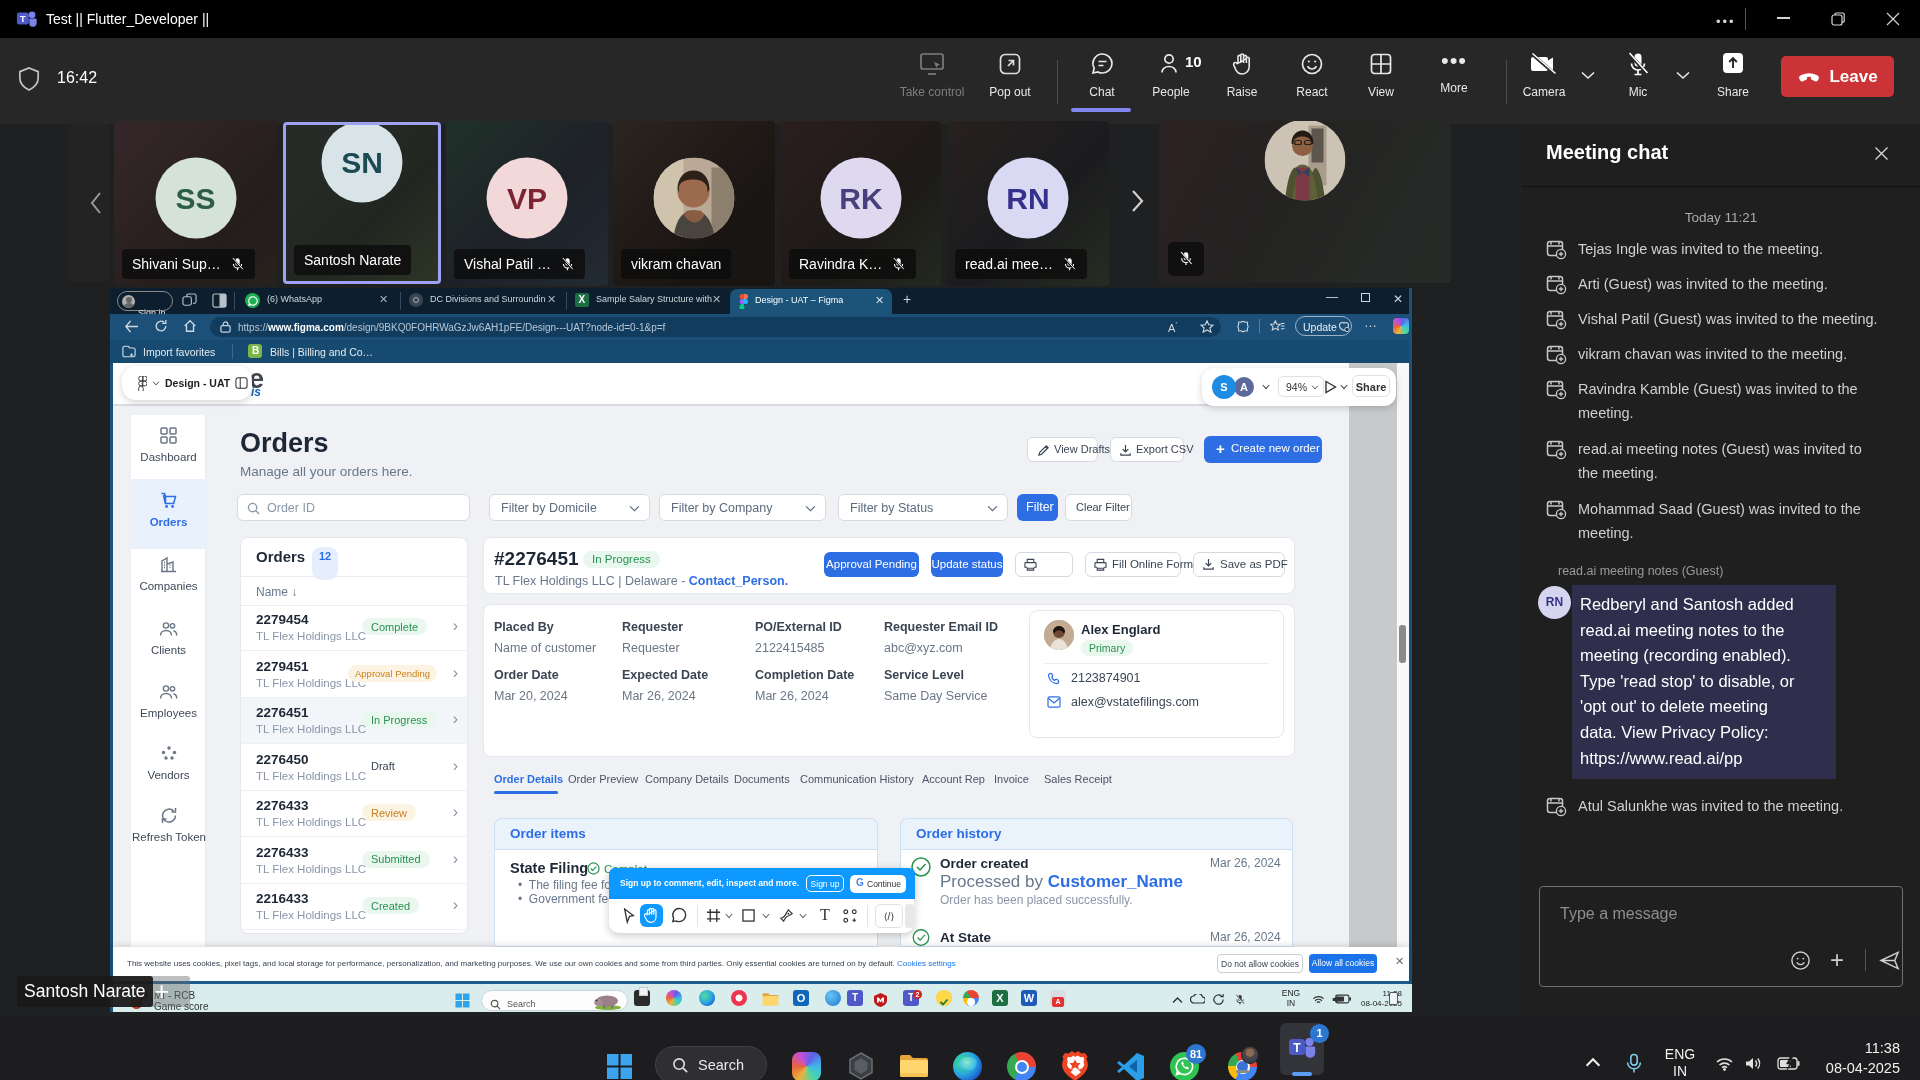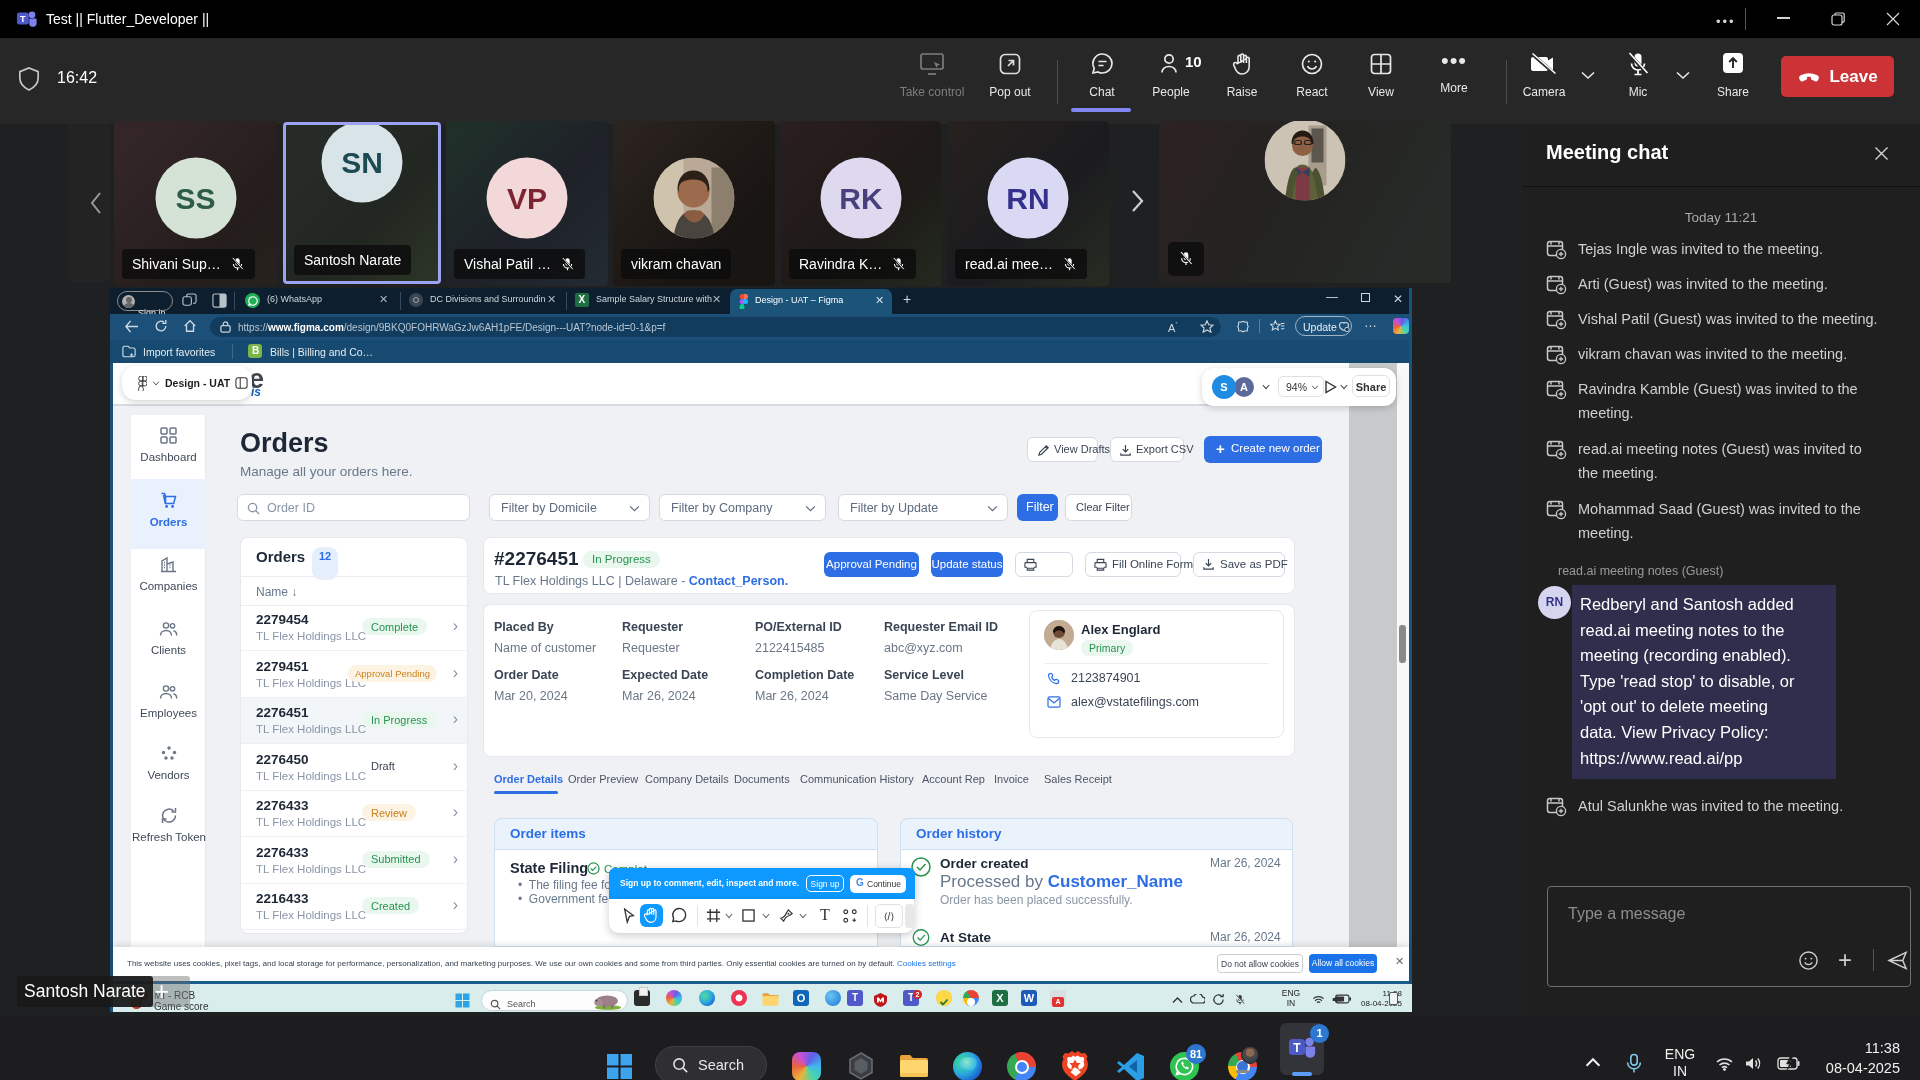--- a/index.html
+++ b/index.html
@@ -513,21 +513,21 @@
             <path d="M1 1.5 6 6.5 11 1.5" fill="none" stroke="#5c6b7e" stroke-width="1.4"></path>
           </svg>
       </div>
       <div class="abs" style="left:549px;top:206px;width:167px;height:27px;background:#fff;border:1px solid #d5dae2;border-radius:6px;">
         <span class="abs" style="left:11px;top:6px;font-size:12.5px;color:#5c6b7e;">Filter by Company</span>
         <svg class="abs" style="right:9px;top:10px" width="11" height="7" viewBox="0 0 12 8">
             <path d="M1 1.5 6 6.5 11 1.5" fill="none" stroke="#5c6b7e" stroke-width="1.4"></path>
           </svg>
       </div>
       <div class="abs" style="left:728px;top:206px;width:170px;height:27px;background:#fff;border:1px solid #d5dae2;border-radius:6px;">
-        <span class="abs" style="left:11px;top:6px;font-size:12.5px;color:#5c6b7e;">Filter by Update</span>
+        <span class="abs" style="left:11px;top:6px;font-size:12.5px;color:#5c6b7e;">Filter by Status</span>
         <svg class="abs" style="right:9px;top:10px" width="11" height="7" viewBox="0 0 12 8">
             <path d="M1 1.5 6 6.5 11 1.5" fill="none" stroke="#5c6b7e" stroke-width="1.4"></path>
           </svg>
       </div>
       <div class="fgbtn blub" style="left:907px;top:206px;width:41px;height:27px;">
           <span class="abs" style="left:9px;top:6px;">Filter</span>
         </div>
       <div class="fgbtn outb" style="left:955px;top:206px;width:67px;height:27px;">
           <span class="abs nw" style="left:10px;top:6px;">Clear Filter</span>
         </div>
@@ -972,21 +972,21 @@
           </svg>
           <div class="mt">Atul Salunkhe was invited to the meeting.</div>
         </div>
     </div>
 
     <div class="abs" style="left:16px;top:462px;width:33px;height:33px;border-radius:50%;background:#d5d5ef;color:#33328a;font-size:12px;font-weight:bold;text-align:center;line-height:33px;">RN</div>
     <div class="abs" style="left:50px;top:461px;width:264px;height:194px;background:#2f2f4d;border-radius:1px;color:#fff;">
       <div class="nw" style="position:absolute;left:8px;top:7px;font-size:16.5px;line-height:25.6px;">Redberyl and Santosh added<br>read.ai meeting notes to the<br>meeting (recording enabled).<br>Type 'read stop' to disable, or<br>'opt out' to delete meeting<br>data. View Privacy Policy:<br>https://www.read.ai/pp</div>
     </div>
 
-    <div class="abs" style="left:17px;top:762px;width:364px;height:101px;border:1px solid #707070;border-radius:4px;margin-left:8px;">
+    <div class="abs" style="left:17px;top:762px;width:364px;height:101px;border:1px solid #707070;border-radius:4px;">
       <div class="abs" style="left:20px;top:18px;font-size:16px;color:#8e8e8e;">Type a message</div>
       <svg class="abs" style="left:250px;top:63px" width="21" height="21" viewBox="0 0 22 22">
           <circle cx="11" cy="11" r="9" fill="none" stroke="#cfcfcf" stroke-width="1.5"></circle>
           <circle cx="8" cy="9" r="1" fill="#cfcfcf"></circle>
           <circle cx="14" cy="9" r="1" fill="#cfcfcf"></circle>
           <path d="M7 13c1 1.6 2.4 2.4 4 2.4s3-.8 4-2.4" fill="none" stroke="#cfcfcf" stroke-width="1.4"></path>
         </svg>
       <div class="abs" style="left:290px;top:59px;font-size:24px;color:#cfcfcf;font-weight:200;">+</div>
       <div class="abs" style="left:325px;top:62px;width:1px;height:22px;background:#555;"></div>
       <svg class="abs" style="left:339px;top:63px" width="22" height="21" viewBox="0 0 23 22">

